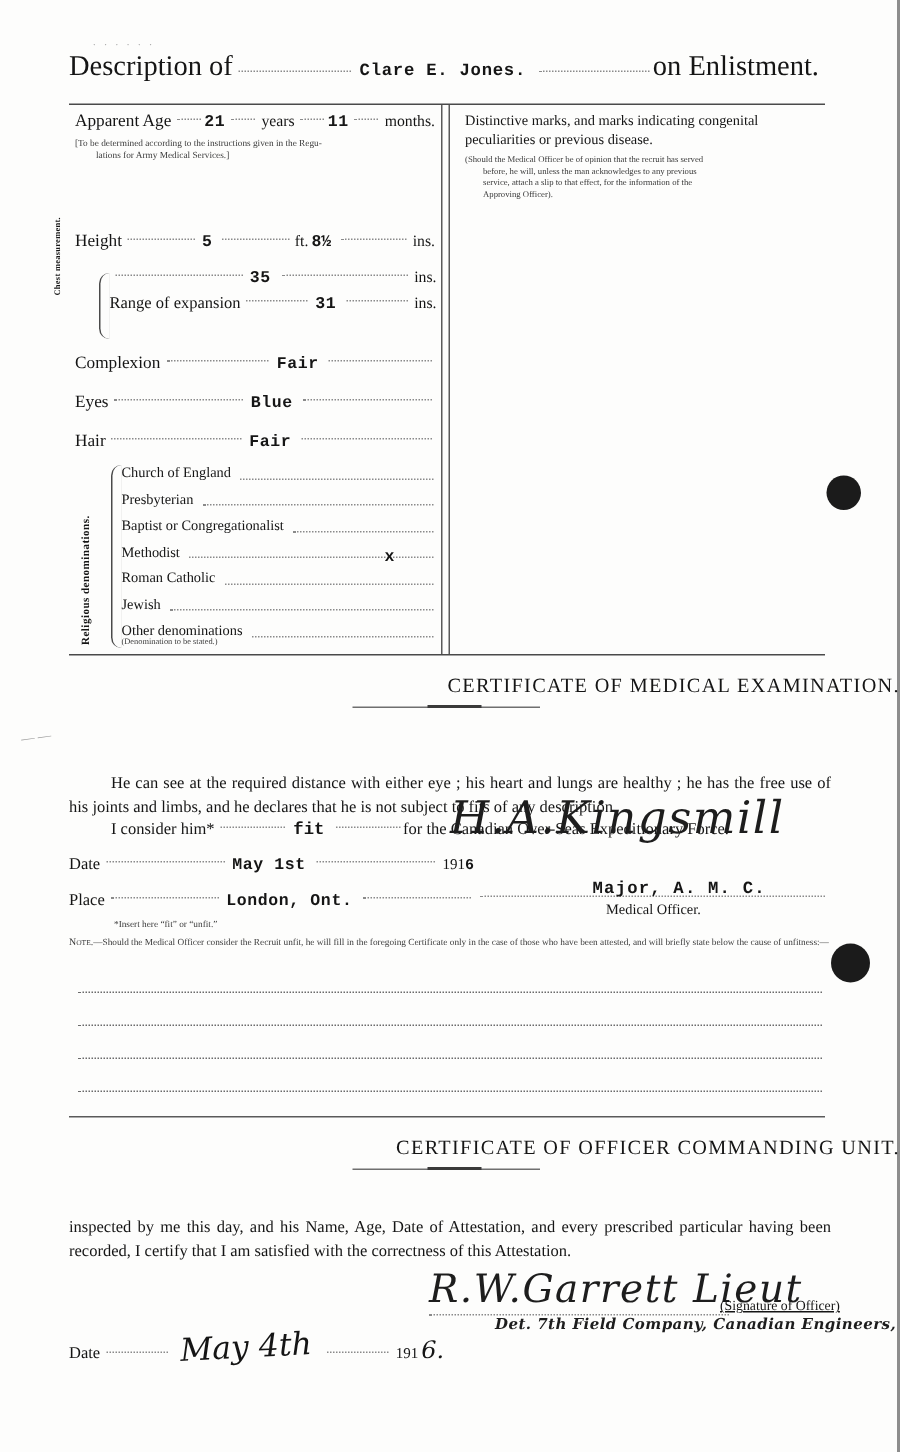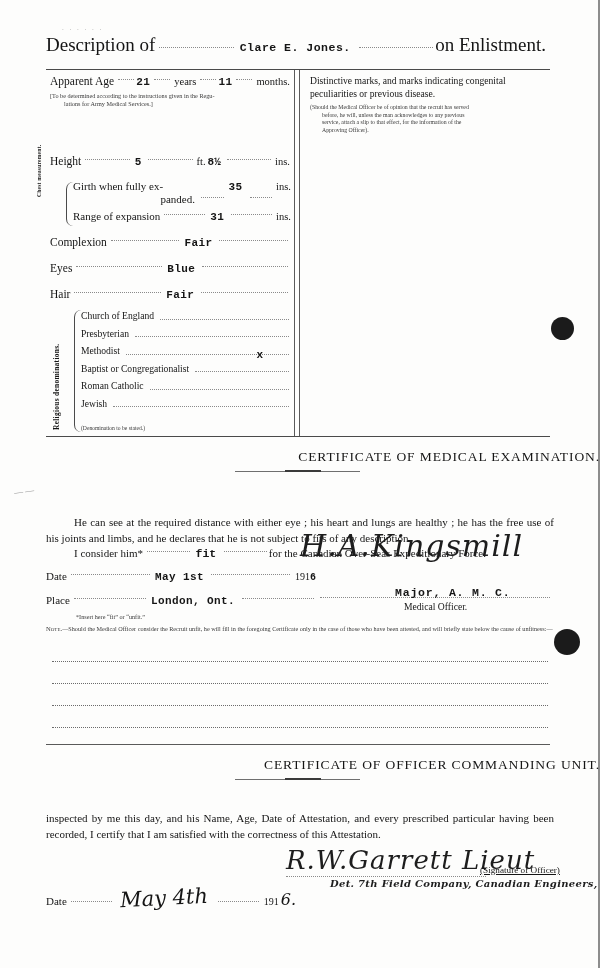--- a/index.html
+++ b/index.html
@@ -543,24 +543,20 @@
         <span id="height-inval">8½</span>
         <span class="dotfill"></span>
         <span class="funit">ins.</span>
       </div>
 
       <div id="chest-group">
         <div id="chest-vlabel">Chest measurement.</div>
         <div id="chest-brace"></div>
         <div id="chest-rows">
           <div class="chest-line">
-            <span id="girth-label-wrap">
-              <span>Girth when  fully ex-</span>
-              <span id="girth-l2">panded.</span>
-            </span>
             <span class="dotfill"></span>
             <span class="val-typed">35</span>
             <span class="dotfill"></span>
             <span class="funit">ins.</span>
           </div>
           <div class="chest-line" style="margin-top:4px;">
             <span>Range of expansion</span>
             <span class="dotfill"></span>
             <span class="val-typed">31</span>
             <span class="dotfill"></span>
@@ -599,43 +595,48 @@
             <span class="religion-mark"></span>
           </div>
 
           <div class="religion-row">
             <span class="rlabel">Presbyterian</span>
             <span class="dotfill"></span>
             <span class="religion-mark"></span>
           </div>
 
           <div class="religion-row">
+            <span class="rlabel">Baptist or Congregationalist</span>
+            <span class="dotfill"></span>
+            <span class="religion-mark"></span>
+          </div>
+
+          <div class="religion-row">
             <span class="rlabel">Methodist</span>
             <span class="dotfill"></span>
             <span class="religion-mark">x</span>
-          </div>
-
-          <div class="religion-row">
-            <span class="rlabel">Baptist or Congregationalist</span>
-            <span class="dotfill"></span>
-            <span class="religion-mark"></span>
           </div>
 
           <div class="religion-row">
             <span class="rlabel">Roman  Catholic</span>
             <span class="dotfill"></span>
             <span class="religion-mark"></span>
           </div>
 
           <div class="religion-row">
             <span class="rlabel">Jewish</span>
             <span class="dotfill"></span>
             <span class="religion-mark"></span>
           </div>
 
+          <div class="religion-row">
+            <span class="rlabel">Other denominations</span>
+            <span class="dotfill"></span>
+            <span class="religion-mark"></span>
+          </div>
 
         </div>
         <div id="note-denom">(Denomination to be stated.)</div>
       </div>
 
     </div>
 
     <div id="col-divider"></div>
 
     <div id="col-right">

